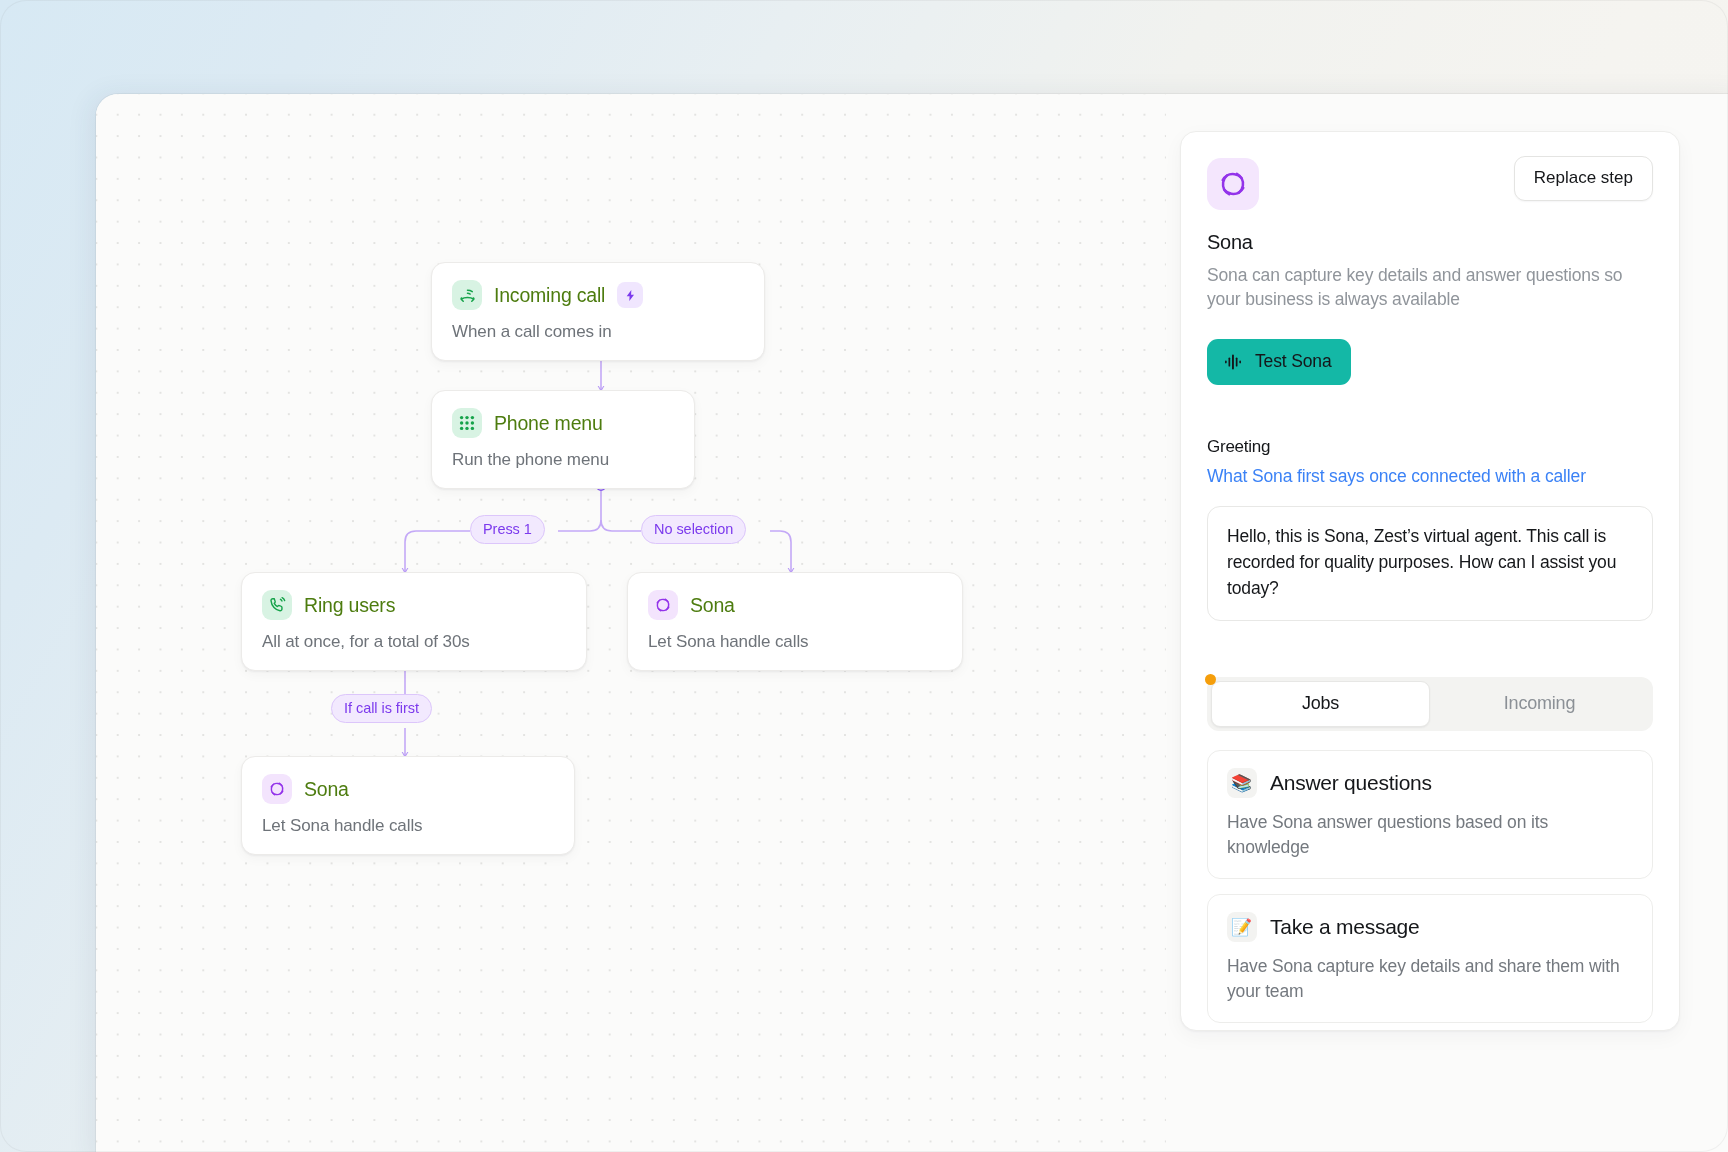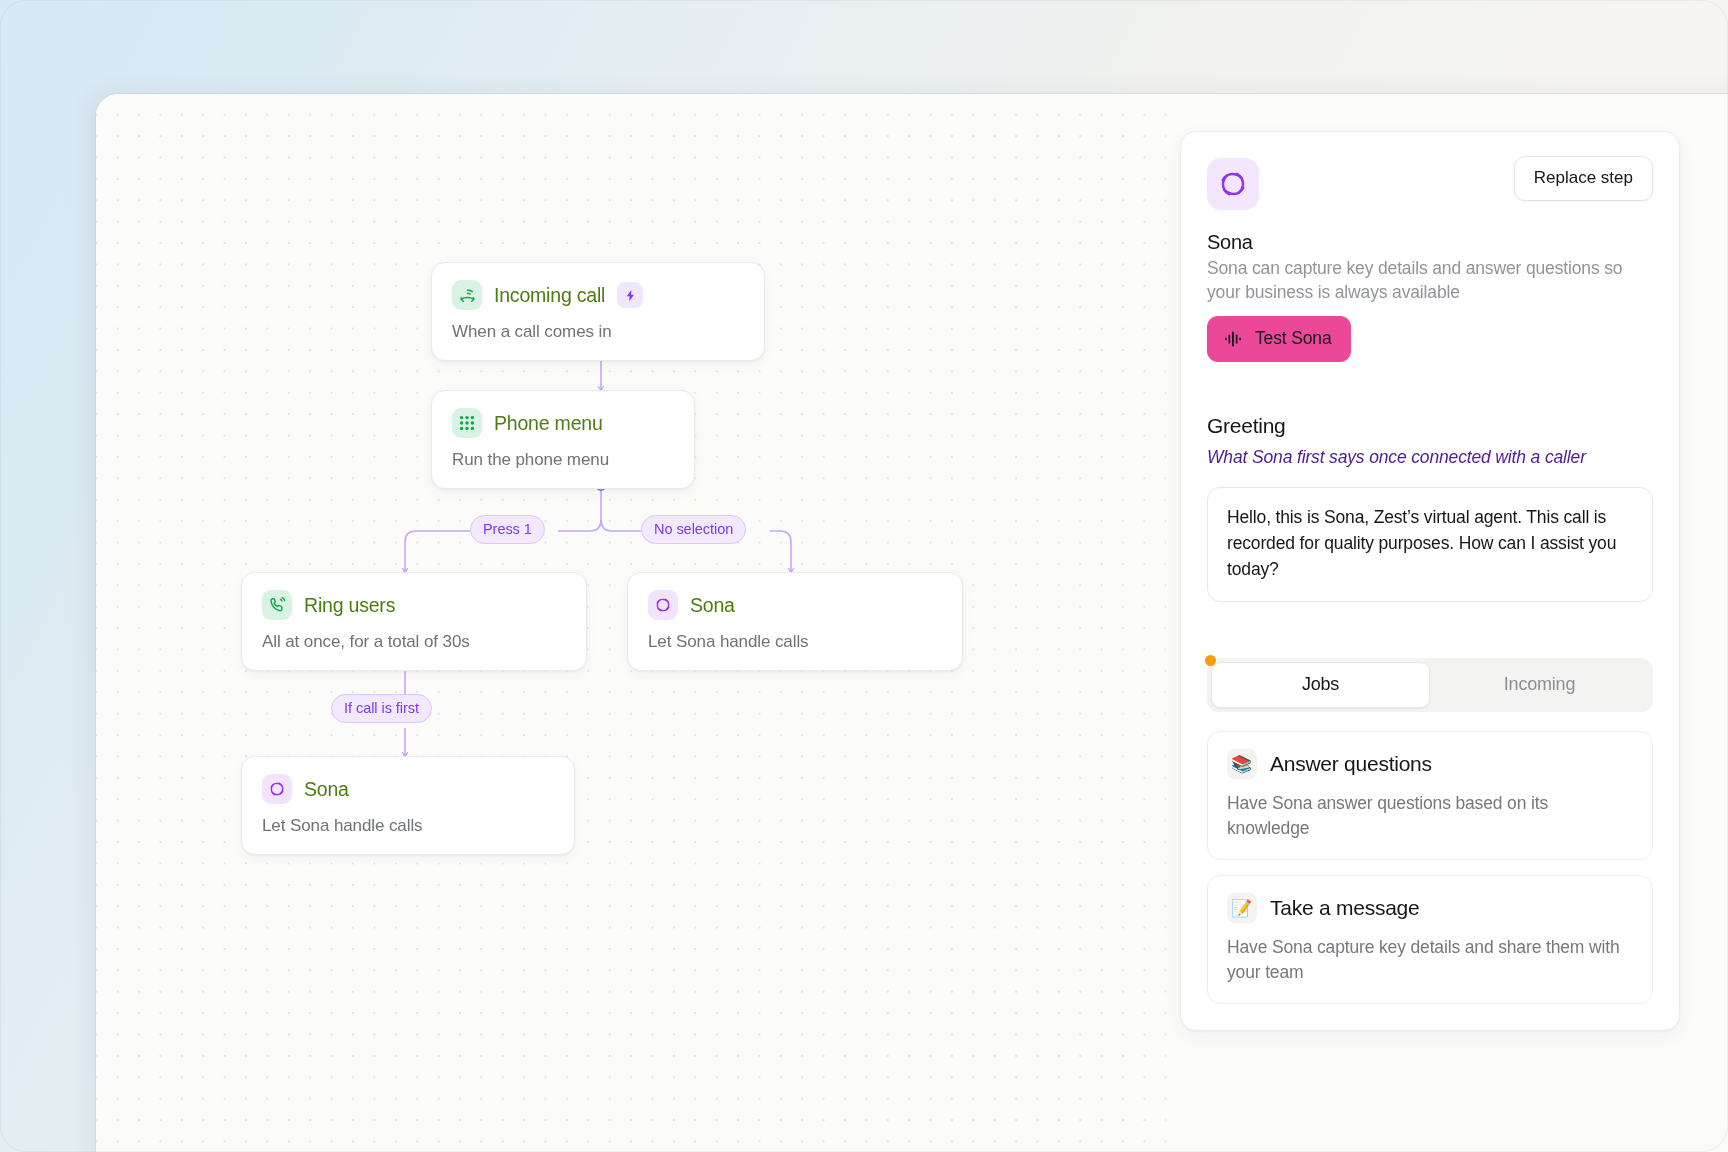--- a/index.html
+++ b/index.html
@@ -173,55 +173,54 @@
     cursor: pointer;
     box-shadow: 0 1px 1.5px rgba(16,24,40,.045);
   }
   .panel-h1 {
     margin-top: 21px;
     font-size: 20px;
     color: #15171a;
     letter-spacing: -0.25px;
   }
   .panel-desc {
-    margin-top: 2px;
+    margin-top: 9px;
     font-size: 17.5px;
     line-height: 1.38;
     color: #90959b;
     letter-spacing: -0.15px;
     max-width: 438px;
   }
   #test-sona {
-    margin-top: 12px;
+    margin-top: 28px;
     display: inline-flex;
     align-items: center;
     gap: 11px;
-    background: #ec4899;
+    background: #14b8a6;
     border: none;
     border-radius: 11px;
     padding: 12px 20px 13px 18px;
     font-size: 17.5px;
     color: #15171a;
     font-family: inherit;
     cursor: pointer;
     letter-spacing: -0.15px;
   }
 
   
   .sec-title {
-    font-size: 21px;
+    font-size: 17px;
     color: #15171a;
     letter-spacing: -0.25px;
   }
   .sec-sub {
     margin-top: 9px;
     font-size: 17.5px;
-    color: #4c1d95;
+    color: #3b82f6;
     letter-spacing: -0.15px;
-    font-style: italic;
   }
   #greeting-box {
     margin-top: 19px;
     border: 1px solid #e8e8e6;
     border-radius: 13px;
     padding: 17px 19px 19px 19px;
     font-size: 17.5px;
     line-height: 1.47;
     color: #15171a;
     letter-spacing: -0.15px;

